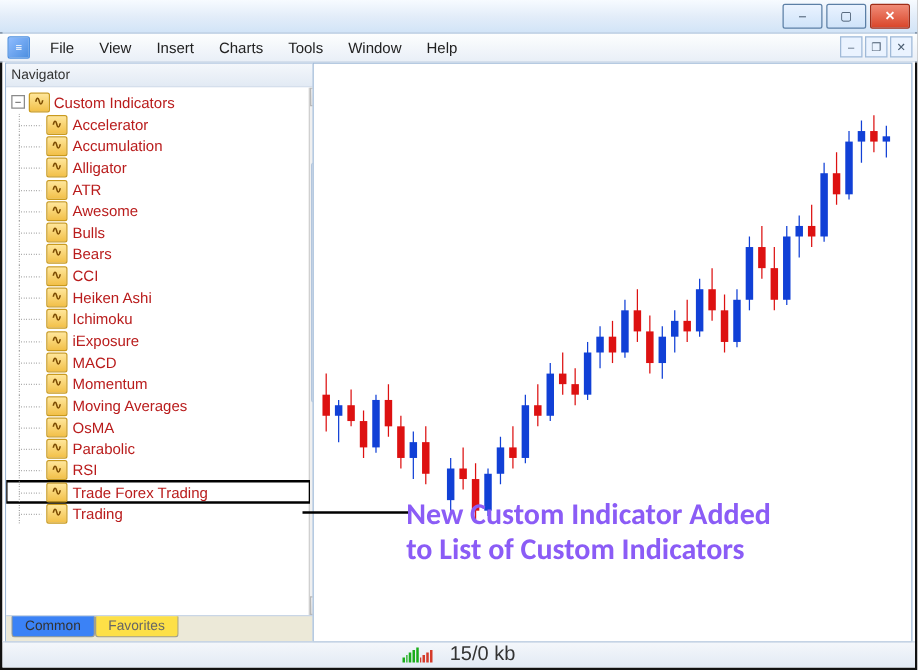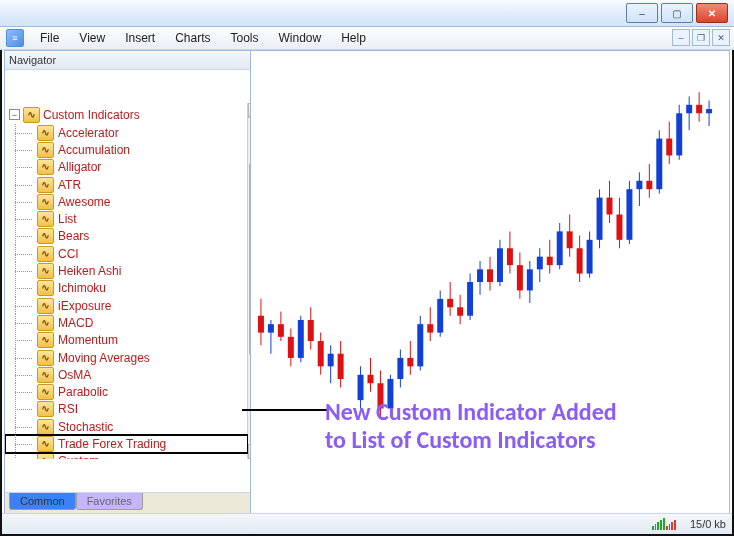--- a/index.html
+++ b/index.html
@@ -62,21 +62,21 @@
   
   .workspace{
     position:absolute;left:2px;right:2px;top:50px;bottom:22px;
     background:#fff;
     border:0;
   }
   
   .navigator{
     position:absolute;left:2px;top:0;bottom:0;width:260px;
     border:1px solid #9fb9d7;background:#fff;box-sizing:border-box;
-    display:flex;flex-direction:column;gap:33px;
+    display:flex;flex-direction:column;
   }
   .nav-header{
     height:18px;background:linear-gradient(to bottom,#f4f7fb,#e2eaf4);
     border-bottom:1px solid #c9d6e6;
     display:flex;align-items:center;padding:0 4px;font-size:11px;color:#333;
     position:relative;
   }
   .nav-close{
     width:14px;height:14px;position:absolute;right:2px;top:1px;
     display:flex;align-items:center;justify-content:center;
@@ -147,21 +147,21 @@
   
   .nav-tabs{
     height:20px;background:#ece9d8;border-top:1px solid #c9d6e6;
     display:flex;align-items:flex-start;padding:0 4px;gap:0;
   }
   .nav-tab{
     padding:2px 10px;border:1px solid #9f9f8f;border-top:none;
     background:#3b82f6;font-size:11px;color:#333;
     border-radius:0 0 3px 3px;
   }
-  .nav-tab.inactive{background:#c4b5fd;color:#666;}
+  .nav-tab.inactive{background:#fde047;color:#666;}
   
   .chart-area{
     position:absolute;left:248px;right:2px;top:0;bottom:0;
     border:1px solid #9fb9d7;box-sizing:border-box;background:#fff;
   }
   .chart-svg{width:100%;height:100%;}
   
   .annotation{
     position:absolute;left:325px;top:398px;
     font-family:Calibri,"Segoe UI",Arial,sans-serif;
@@ -170,22 +170,22 @@
   }
   .annotation-line{
     position:absolute;left:242px;top:409px;width:86px;height:2px;background:#000;
     pointer-events:none;
   }
   
   .statusbar{
     position:absolute;left:2px;right:2px;bottom:2px;height:20px;
     background:linear-gradient(to bottom,#f4f7fb,#e2eaf4);
     border-top:1px solid #c9d6e6;
-    display:flex;align-items:center;justify-content:flex-end;padding:0 6px;
-    font-size:11px;color:#333;gap:14px;
+    display:flex;align-items:center;justify-content:center;padding:0 6px;
+    font-size:16px;color:#333;gap:14px;
   }
   .conn-ico{
     width:24px;height:12px;display:flex;align-items:flex-end;gap:1px;
   }
   .conn-ico span{width:2px;background:#1bad1b;}
   .conn-ico span.r{background:#d53a2a;}
 </style>
 </head>
 <body>
 
@@ -247,21 +247,21 @@
             <div class="tree-item">
               <span class="ind-ico"></span>
               <span class="tree-label">ATR</span>
             </div>
             <div class="tree-item">
               <span class="ind-ico"></span>
               <span class="tree-label">Awesome</span>
             </div>
             <div class="tree-item">
               <span class="ind-ico"></span>
-              <span class="tree-label">List</span>
+              <span class="tree-label">Bulls</span>
             </div>
             <div class="tree-item">
               <span class="ind-ico"></span>
               <span class="tree-label">Bears</span>
             </div>
             <div class="tree-item">
               <span class="ind-ico"></span>
               <span class="tree-label">CCI</span>
             </div>
             <div class="tree-item">
@@ -293,31 +293,27 @@
               <span class="tree-label">OsMA</span>
             </div>
             <div class="tree-item">
               <span class="ind-ico"></span>
               <span class="tree-label">Parabolic</span>
             </div>
             <div class="tree-item">
               <span class="ind-ico"></span>
               <span class="tree-label">RSI</span>
             </div>
-            <div class="tree-item">
-              <span class="ind-ico"></span>
-              <span class="tree-label">Stochastic</span>
-            </div>
             <div class="tree-item highlight">
               <span class="ind-ico"></span>
               <span class="tree-label">Trade Forex Trading</span>
             </div>
             <div class="tree-item">
               <span class="ind-ico"></span>
-              <span class="tree-label">Custom</span>
+              <span class="tree-label">Trading</span>
             </div>
           </div>
       </div>
       <div class="vscroll">
         <div class="v-btn">▲</div>
         <div class="v-thumb"></div>
         <div class="v-btn" style="position:absolute;bottom:0;left:0;right:0">▼</div>
       </div>
     </div>
     <div class="nav-tabs">

